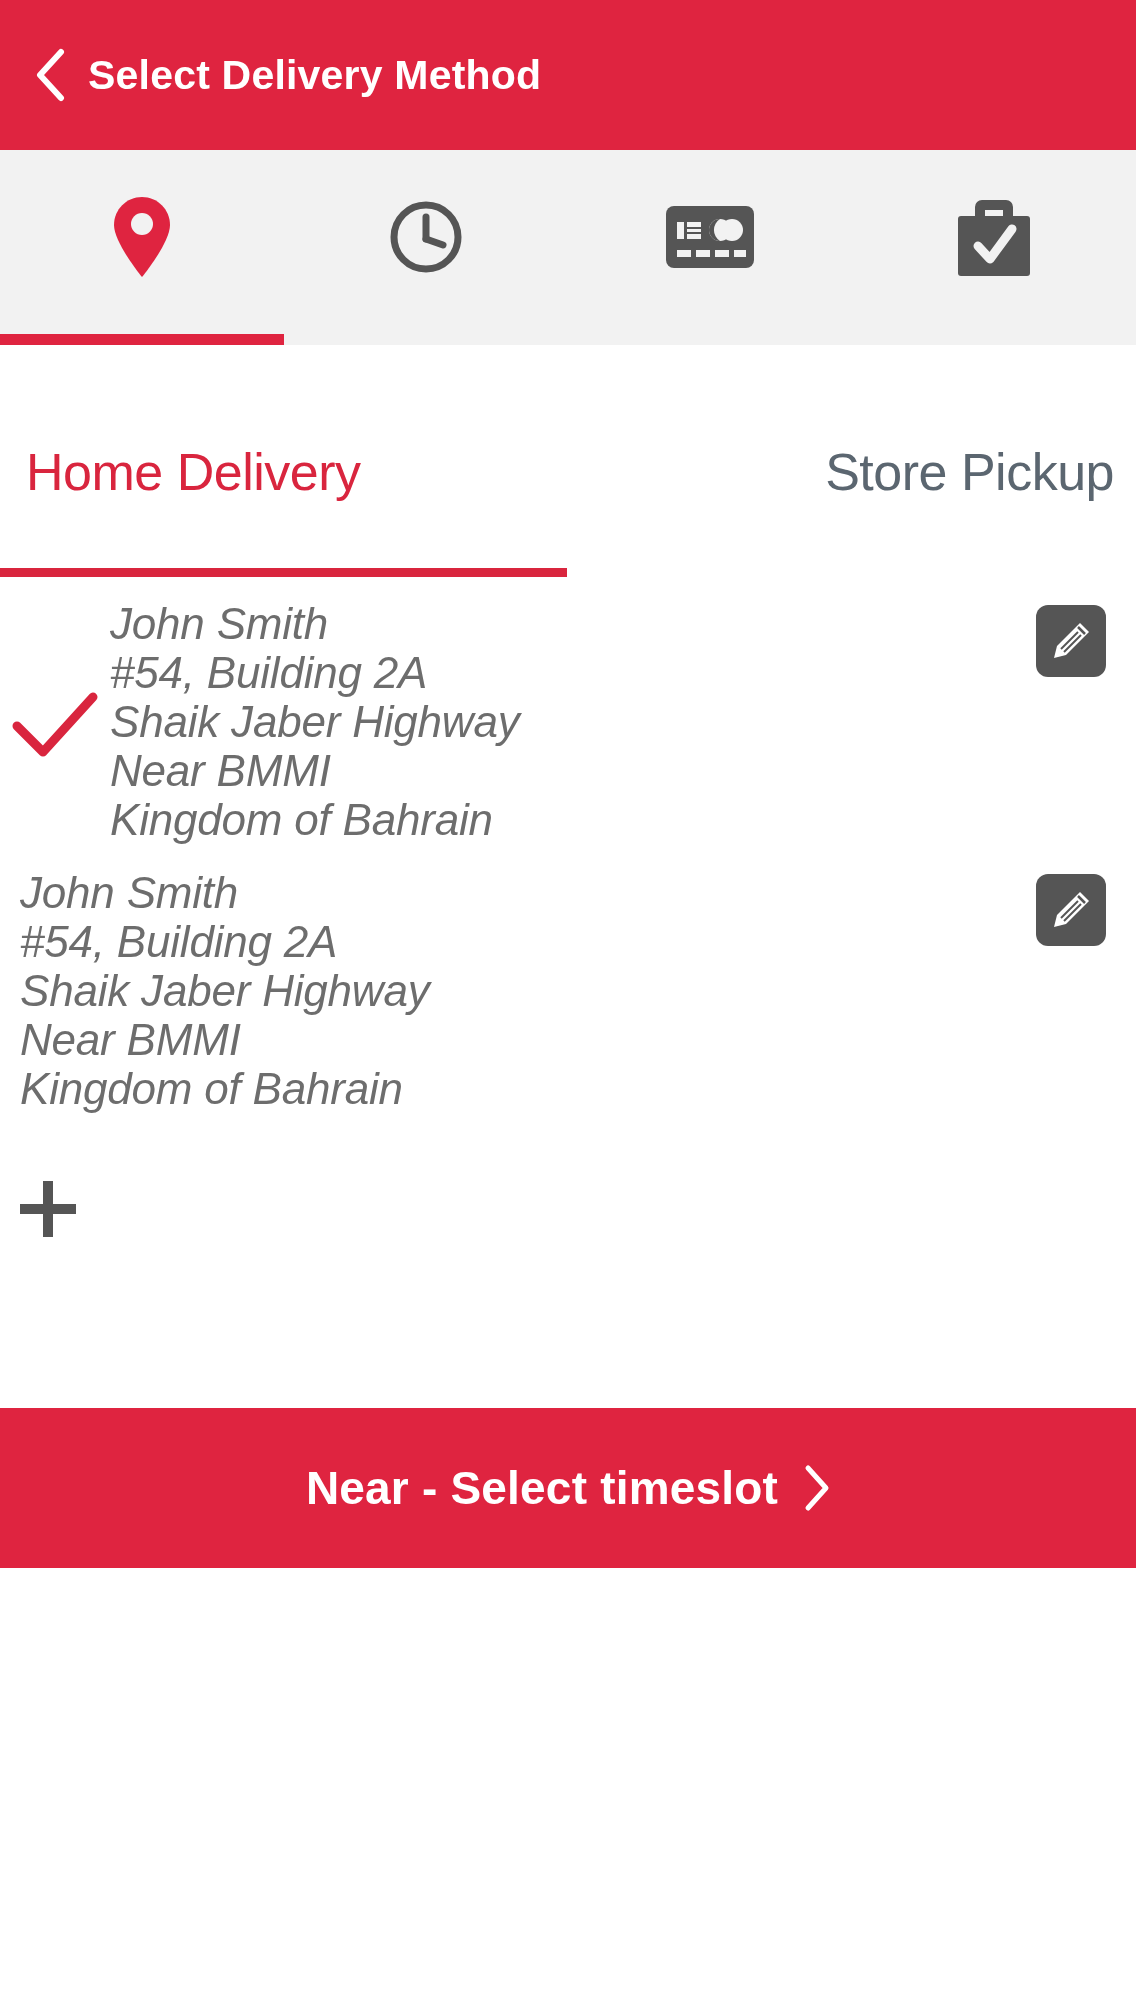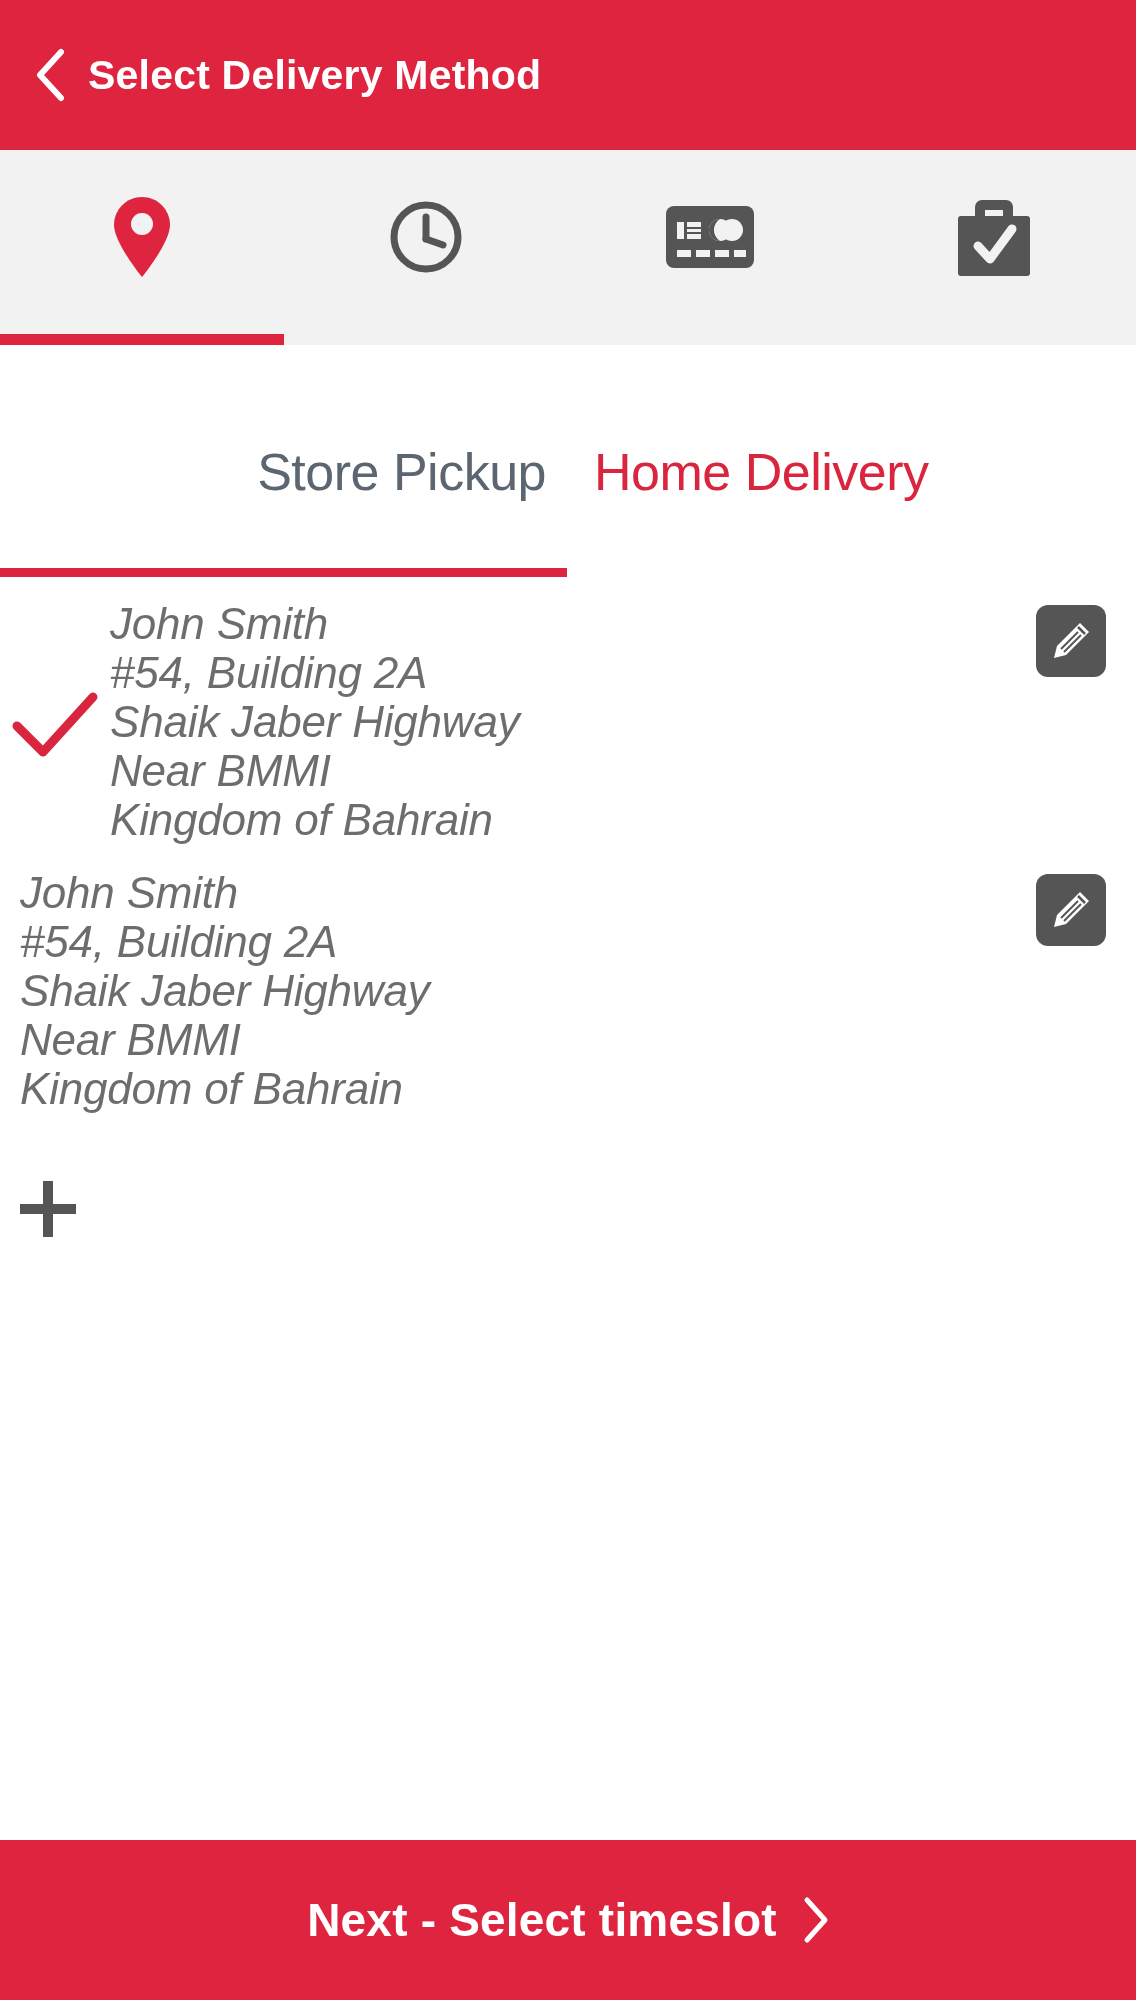--- a/index.html
+++ b/index.html
@@ -10,21 +10,21 @@
   body {
     width: 1136px;
     height: 2000px;
     background: #ffffff;
     font-family: "Liberation Sans", sans-serif;
     overflow: hidden;
     position: relative;
   }
   .screen {
     width: 1136px;
-    height: 2000px;
+    height: 1568px;
     position: relative;
     display: flex;
     flex-direction: column;
     background: #ffffff;
   }
 
   
   .header {
     height: 150px;
     background: #df2440;
@@ -293,25 +293,25 @@
           <rect x="4" y="20" width="72" height="60" rx="3" fill="#555555"></rect>
           <polyline points="24,50 36,63 58,33" fill="none" stroke="#f2f2f2" stroke-width="9" stroke-linecap="round" stroke-linejoin="round"></polyline>
         </svg>
       </span>
     </div>
 
     <div class="step-underline"></div>
   </div>
 
   <div class="tabs">
+    <div class="tab tab-home">
+      <span class="tab-label">Home Delivery</span>
+    </div>
     <div class="tab tab-store">
       <span class="tab-label">Store Pickup</span>
-    </div>
-    <div class="tab tab-home">
-      <span class="tab-label">Home Delivery</span>
     </div>
     <div class="tab-underline"></div>
   </div>
 
   <div class="content">
 
     <div class="address-row addr-selected">
       <div class="check-col">
         <span>
           <svg width="86" height="66" viewBox="0 0 86 66" aria-hidden="true">
@@ -359,21 +359,21 @@
       </div>
     </div>
 
     <div class="add-row">
       <span class="plus-icon"></span>
     </div>
 
   </div>
 
   <div class="cta">
-    <span class="cta-label">Next - Select timeslot</span>
+    <span class="cta-label">Near - Select timeslot</span>
     <span class="cta-chevron">
       <svg width="26" height="48" viewBox="0 0 26 48" aria-hidden="true">
         <polyline points="4,4 22,24 4,44" fill="none" stroke="#ffffff" stroke-width="5" stroke-linecap="round" stroke-linejoin="round"></polyline>
       </svg>
     </span>
   </div>
 
 </div>
 
 </body></html>

